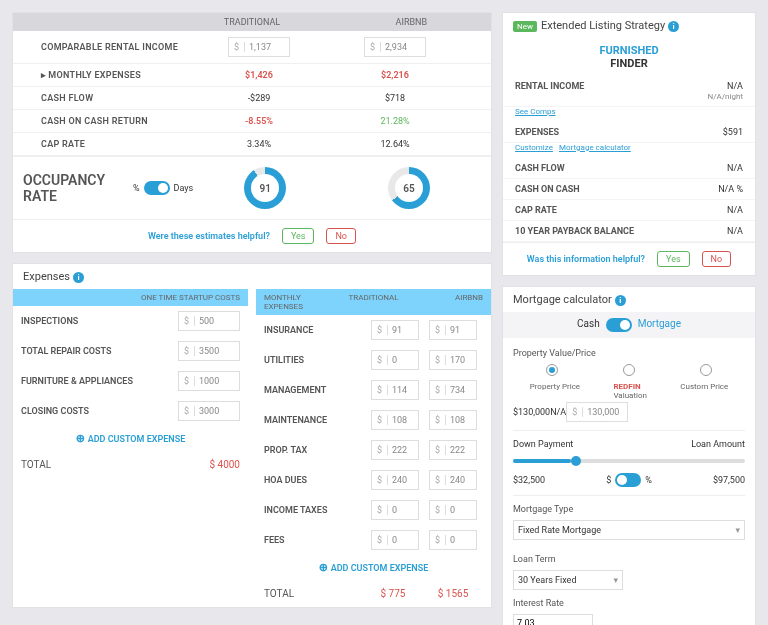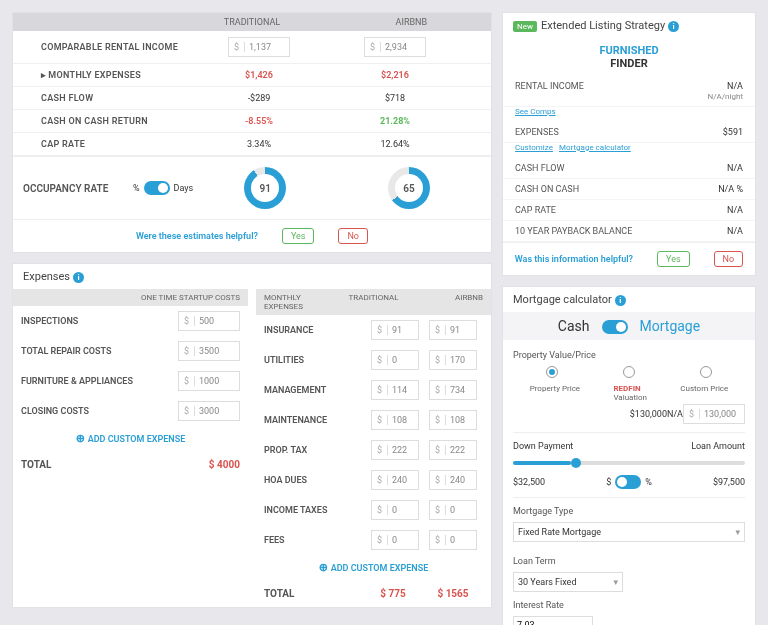--- a/index.html
+++ b/index.html
@@ -12,68 +12,68 @@
 .info-ic{display:inline-block;width:11px;height:11px;border-radius:50%;background:#2a9fd6;color:#fff;font-size:8px;text-align:center;line-height:11px;margin-left:3px;font-weight:bold}
 .hdr-row{background:#d8d8dc;display:flex;font-size:9px;color:#666;padding:4px 0}
 .hdr-row>div{flex:1;text-align:center}
 .tbl-row{display:flex;border-bottom:1px solid #f0f0f0;padding:6px 28px;align-items:center;font-size:9px}
 .tbl-row .lbl{flex:0 0 150px;color:#555;font-weight:600;letter-spacing:.3px}
 .tbl-row .cell{flex:1;text-align:center}
 .inp-wrap{display:inline-flex;align-items:center;border:1px solid #ddd;height:20px}
 .inp-wrap .cur{width:16px;text-align:center;color:#aaa;border-right:1px solid #ddd;font-size:9px}
 .inp-wrap input{border:none;width:44px;font-size:9px;padding:2px 4px;color:#888;outline:none}
 .neg{color:#d9534f;font-weight:600}
-.pos{color:#5cb85c;font-weight:700}
+.pos{color:#5cb85c;font-weight:400}
 .occ-row{border-top:1px solid #eee;padding:10px;display:flex;align-items:center}
-.occ-row .lbl{flex:0 0 110px;font-size:10px;font-weight:600;color:#555}
+.occ-row .lbl{flex:0 0 110px;font-size:14px;font-weight:600;color:#555}
 .tog{display:inline-flex;align-items:center;gap:4px;font-size:9px}
 .tog-sw{width:26px;height:14px;background:#2a9fd6;border-radius:7px;position:relative}
 .tog-sw::after{content:"";position:absolute;width:10px;height:10px;background:#fff;border-radius:50%;top:2px;right:2px}
 .tog-sw.left::after{left:2px;right:auto}
 .donut{width:42px;height:42px;border-radius:50%;background:conic-gradient(#2a9fd6 var(--p),#e8e8e8 0);display:flex;align-items:center;justify-content:center;position:relative;margin:0 auto}
 .donut::before{content:"";position:absolute;width:28px;height:28px;background:#fff;border-radius:50%}
 .donut span{position:relative;font-size:10px;font-weight:600;color:#555}
-.fb{display:flex;align-items:center;justify-content:center;gap:24px;padding:8px;border-top:1px solid #eee}
+.fb{display:flex;align-items:center;justify-content:center;gap:12px;padding:8px;border-top:1px solid #eee}
 .fb-txt{font-size:9px;color:#2a9fd6;font-weight:600}
 .btn{border:1px solid;border-radius:3px;padding:2px 8px;font-size:9px;background:#fff;cursor:pointer}
 .btn-y{border-color:#5cb85c;color:#5cb85c}
 .btn-n{border-color:#d9534f;color:#d9534f}
 .new-badge{background:#5cb85c;color:#fff;font-size:8px;padding:1px 4px;border-radius:2px;margin-right:4px}
 .ff-logo{text-align:center;padding:6px;font-size:11px;font-weight:700}
 .ff-logo .f1{color:#2a9fd6}
 .ff-logo .f2{color:#333}
 .ext-row{display:flex;justify-content:space-between;padding:5px 12px;font-size:9px;border-bottom:1px solid #f4f4f4}
-.ext-row .k{color:#555;font-weight:400}
+.ext-row .k{color:#555;font-weight:700}
 .ext-row .v{color:#333}
 .ext-sub{font-size:8px;color:#2a9fd6;padding:0 12px 6px}
 .ext-sub a{color:#2a9fd6;text-decoration:underline;margin-right:6px}
 .exp-grid{display:flex;gap:8px;padding:0}
 .exp-col{flex:1}
-.exp-hdr{background:#e5e5e5;font-size:8px;color:#666;padding:4px 8px;display:flex}
+.exp-hdr{background:#7dd3fc;font-size:8px;color:#666;padding:4px 8px;display:flex}
 .exp-hdr>div{flex:1}
 .exp-hdr>div:last-child{text-align:right}
 .exp-r{display:flex;align-items:center;padding:5px 8px;font-size:9px}
 .exp-r .el{flex:1;color:#555;font-weight:600}
 .exp-r .ev{flex:0 0 60px}
 .exp-r .ev2{flex:0 0 54px;margin-left:4px}
 .add-cust{color:#2a9fd6;font-size:9px;font-weight:600;text-align:center;padding:6px;cursor:pointer}
 .add-cust::before{content:"⊕ ";font-size:11px}
-.tot-r{display:flex;padding:8px;font-size:10px;font-weight:700}
+.tot-r{display:flex;padding:8px;font-size:10px;font-weight:400}
 .tot-r .tl{flex:1;color:#555}
 .tot-r .tv{color:#d9534f}
 .tot-r .tv2{flex:0 0 60px;text-align:center}
-.mc-tog{display:flex;justify-content:center;align-items:flex-end;gap:12px;padding:6px;font-size:14px;background:#f4f4f6}
+.mc-tog{display:flex;justify-content:center;align-items:flex-start;gap:6px;padding:6px;font-size:10px;background:#f4f4f6}
 .mc-tog .act{color:#2a9fd6}
 .mc-body{padding:10px}
 .mc-sec-t{font-size:9px;color:#555;margin-bottom:6px}
 .radio-row{display:flex;justify-content:space-around;margin-bottom:6px}
 .rd{width:12px;height:12px;border:1px solid #999;border-radius:50%;display:flex;align-items:center;justify-content:center}
 .rd.on::after{content:"";width:6px;height:6px;background:#2a9fd6;border-radius:50%}
 .lbl-row{display:flex;justify-content:space-around;font-size:8px;color:#666;margin-bottom:2px}
-.val-row{display:flex;justify-content:flex-end;font-size:9px;align-items:center}
+.val-row{display:flex;justify-content:flex-start;font-size:9px;align-items:center}
 .redfin{color:#d9534f;font-weight:700;font-size:8px}
 .slider{width:100%;height:4px;background:#ddd;border-radius:2px;position:relative;margin:10px 0}
 .slider::before{content:"";position:absolute;left:0;width:25%;height:4px;background:#2a9fd6;border-radius:2px}
 .slider::after{content:"";position:absolute;left:25%;top:-3px;width:10px;height:10px;background:#2a9fd6;border-radius:50%}
 .dp-row{display:flex;justify-content:space-between;font-size:9px;align-items:center}
 .sel{width:100%;border:1px solid #ddd;padding:4px;font-size:9px;display:flex;justify-content:space-between;align-items:center;cursor:pointer;background:#fff}
 .sel::after{content:"▾";color:#999}
 hr{border:none;border-top:1px solid #eee;margin:8px 0}
 .sml-inp{border:1px solid #ddd;padding:3px;font-size:9px;width:80px}
 </style>

